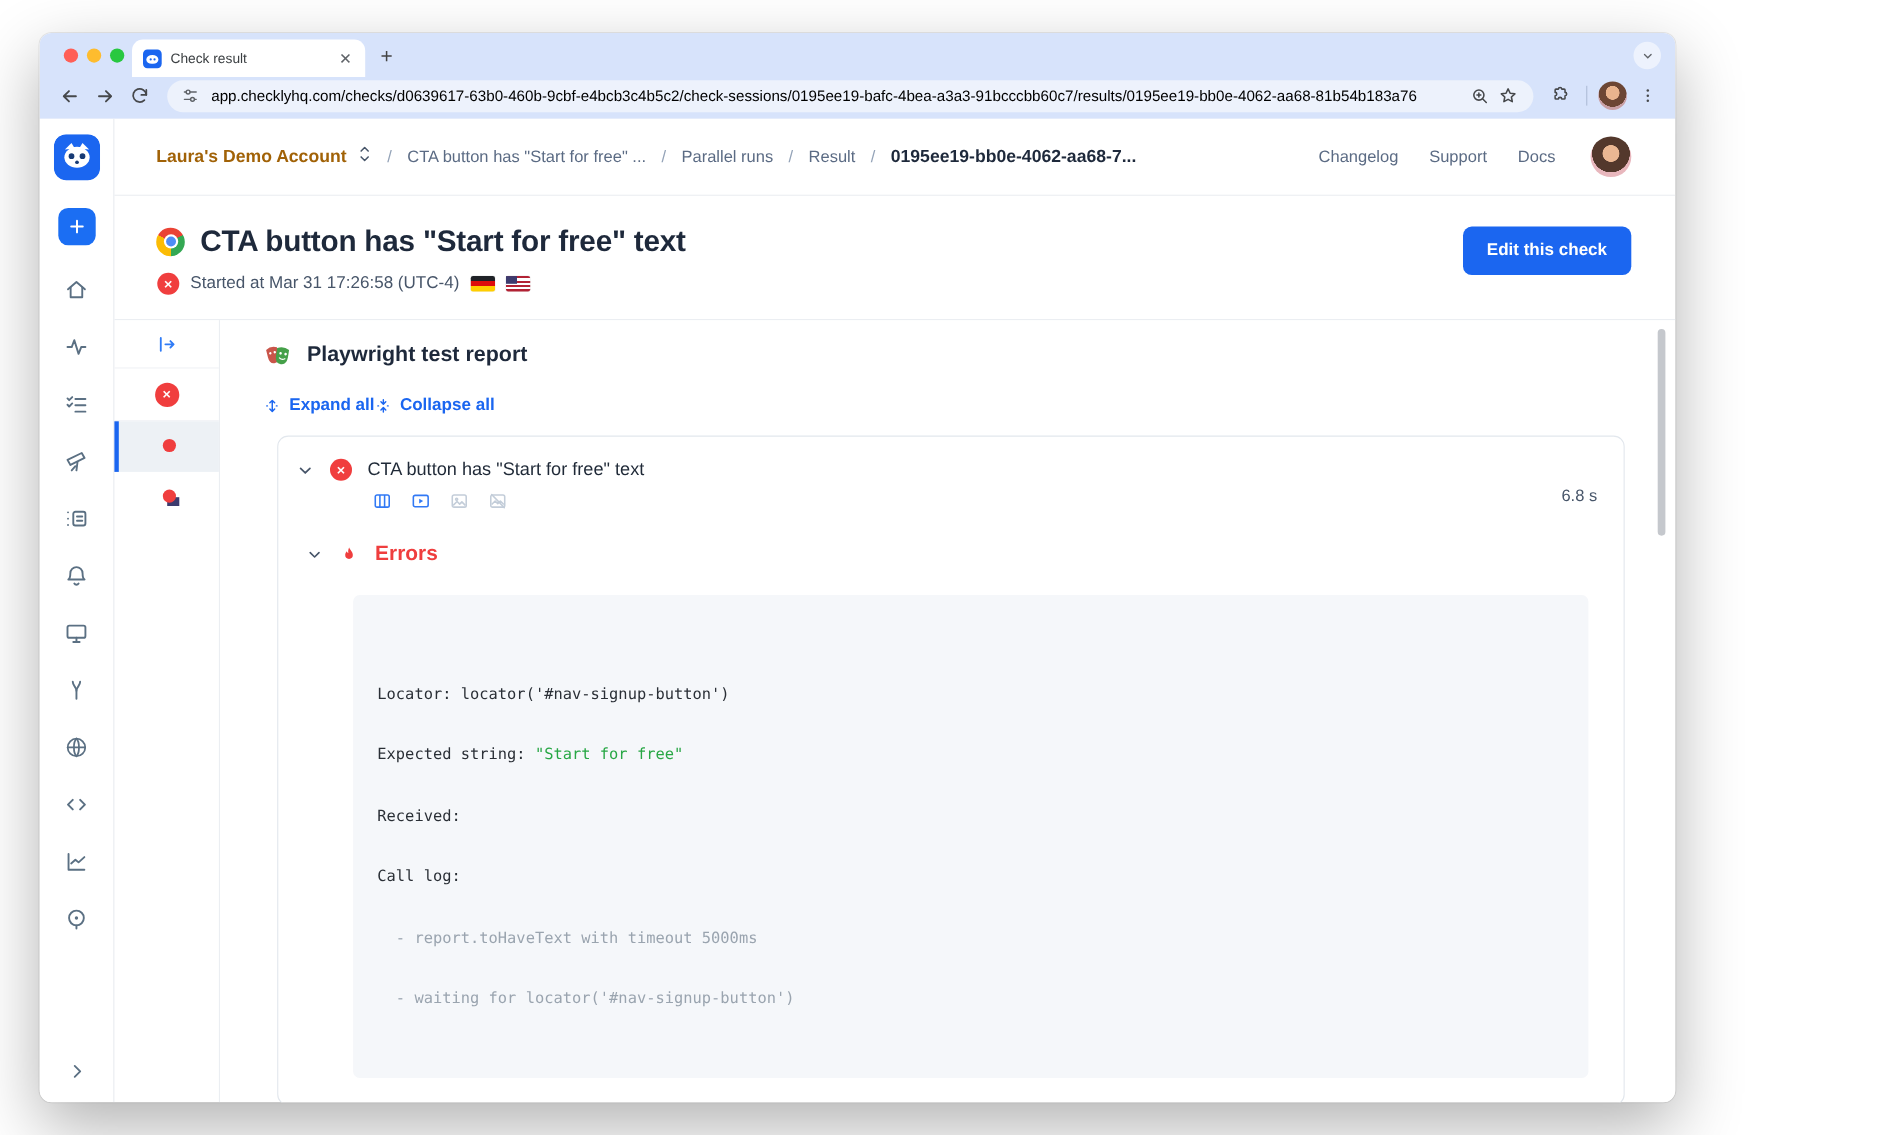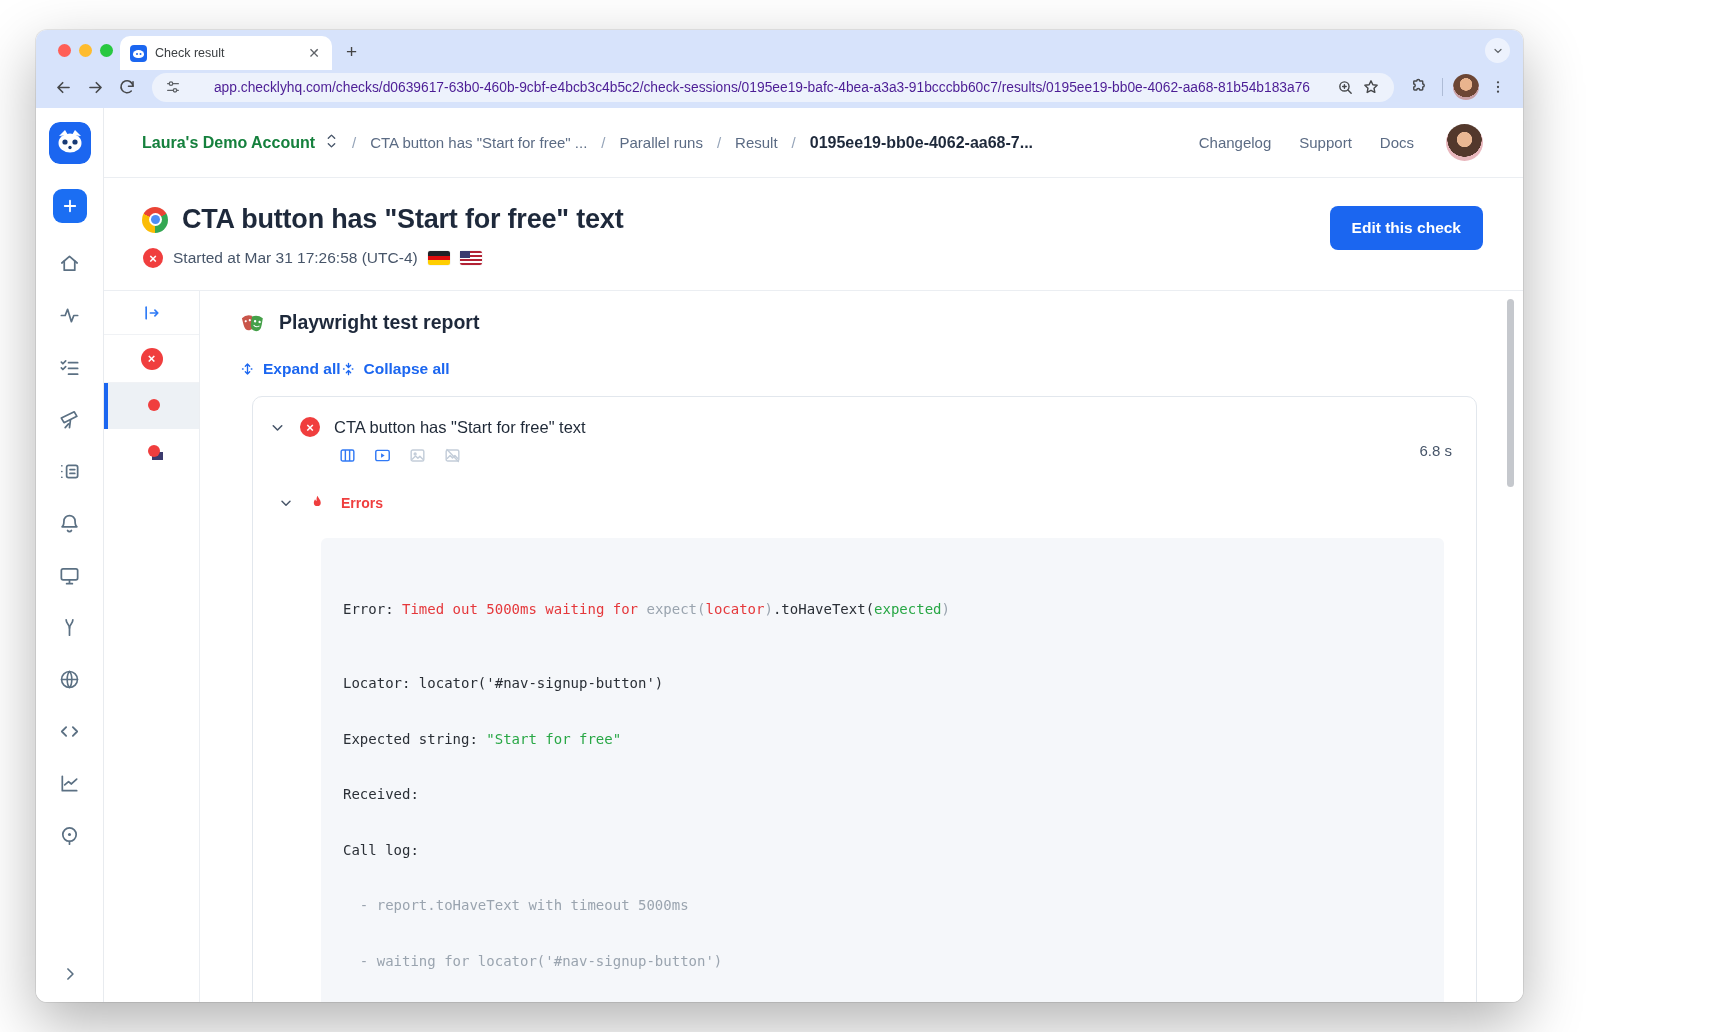--- a/index.html
+++ b/index.html
@@ -25,42 +25,42 @@
   .tab-close { color:#5f6368; font-size:14px; line-height:1; padding:2px; }
   .newtab { color:#444; font-size:19px; margin:0 0 7px 14px; }
   .strip-chevron { position:absolute; right:13px; top:8px; width:25px; height:25px; border-radius:50%;
                    background:rgba(255,255,255,.55); color:#5f6368; display:flex; align-items:center; justify-content:center; }
 
   
   .toolbar { height:38px; background:#d7e3fb; display:flex; align-items:center; padding:0 12px 4px 14px; gap:6px; }
   .tbtn { width:26px; height:26px; display:flex; align-items:center; justify-content:center; color:#46484b; flex:none; }
   .omnibox { flex:1; height:29px; background:#edf2fc; border-radius:15px; display:flex; align-items:center;
              padding:0 10px 0 12px; margin:0 6px; overflow:hidden; }
-  .omni-url { flex:1; font-size:13.8px; color:#4c1d95; white-space:nowrap; overflow:hidden; margin-left:10px;text-align:center; }
+  .omni-url { flex:1; font-size:13.8px; color:#000000; white-space:nowrap; overflow:hidden; margin-left:10px; }
   .sep { width:1px; height:18px; background:#aebcd6; margin:0 4px; }
   .avatar-sm { width:26px; height:26px; border-radius:50%; flex:none;
                background: radial-gradient(circle at 50% 40%, #e9b48e 30%, #6c4634 32% 62%, #c9a0a5 63%); }
 
   
   .app { display:flex; height:894px; background:#fff; }
 
   
   .rail { width:68px; border-right:1px solid #e8ebef; display:flex; flex-direction:column; align-items:center; padding-top:14px; flex:none; }
   .logo { width:42px; height:42px; border-radius:11px; flex:none; }
   .plusbtn { width:34px; height:34px; margin-top:25px; border-radius:9px; background:#1b6ef3; color:#fff;
              display:flex; align-items:center; justify-content:center; flex:none; }
   .rail-ic { width:24px; height:24px; color:#5b7083; margin-top:28px; flex:none; display:flex; align-items:center; justify-content:center; }
   .rail-expand { margin-top:auto; margin-bottom:16px; color:#5b7083; }
 
   
   .col { flex:1; display:flex; flex-direction:column; min-width:0; }
 
   
   .crumbbar { height:70px; border-bottom:1px solid #ebeef2; display:flex; align-items:center; padding:0 40px 0 38px; gap:14px; }
-  .crumb-account { font-size:16px; font-weight:700; color:#15803d; }
+  .crumb-account { font-size:16px; font-weight:700; color:#a16207; }
   .crumb-sort { color:#475569; margin-left:-4px; }
   .crumb-sep { color:#94a3b8; font-size:15px; }
   .crumb-link { font-size:15px; color:#5b6b84; white-space:nowrap; }
   .crumb-current { font-size:16px; font-weight:700; color:#1e293b; white-space:nowrap; }
   .crumb-spacer { flex:1; }
   .top-link { font-size:15px; color:#5b6b84; margin-left:14px; }
   .avatar-lg { width:37px; height:37px; border-radius:50%; margin-left:18px; flex:none;
                background: radial-gradient(circle at 50% 42%, #eab793 26%, #53382c 28% 60%, #e8b7bd 61%); }
 
   
@@ -110,21 +110,21 @@
   .trow { display:flex; align-items:center; }
   .trow-left { flex:1; min-width:0; }
   .t1 { display:flex; align-items:center; gap:14px; }
   .chev { color:#475569; flex:none; display:flex; }
   .test-name { font-size:16.5px; color:#1f2937; }
   .mini-icons { display:flex; gap:16px; margin:9px 0 0 69px; align-items:center; }
   .mi { display:flex; } .mi.blue { color:#3179f5; } .mi.gray { color:#c3cdd9; }
   .duration { font-size:15px; color:#475569; flex:none; margin-top:18px; }
 
   .errors-row { display:flex; align-items:center; gap:15px; margin:28px 0 0 9px; }
-  .errors-label { font-size:14px; font-weight:700; color:#ef3e3e; }
+  .errors-label { font-size:19px; font-weight:700; color:#ef3e3e; }
   .flame { color:#ef3e3e; display:flex; }
 
   .codeblock { margin:26px 8px 0 52px; background:#f5f7fa; border-radius:6px; padding:25px 22px;
                font-family:"DejaVu Sans Mono", monospace; font-size:14px; line-height:18.5px; white-space:pre; overflow:hidden; }
   .cl { min-height:18.5px; }
   .cl.gap { margin-top:18.5px; }
   .cd { color:#2a2f36; } .cr { color:#e5383b; } .cm { color:#9aa4af; } .cg { color:#28a745; }
 
   
   .scrollbar { position:absolute; right:9px; top:8px; width:7px; height:188px; border-radius:4px; background:#c5c8cd; }
@@ -461,21 +461,20 @@
                 <span class="flame">
                   <svg width="17" height="19" viewBox="0 0 24 24" fill="currentColor">
                       <path d="M12 2.5c.8 3.2 4.6 5.4 4.6 9.7a4.9 4.9 0 0 1-9.8 0c0-1.9.9-3.4 1.9-4.9.5 1.4 1.3 2.1 2.2 2.3-.6-2.3-.2-4.9 1.1-7.1z"></path>
                       <path d="M12 21.5a3.4 3.4 0 0 1-3.4-3.4c0-1.6 1.5-2.9 3.4-4.6 1.9 1.7 3.4 3 3.4 4.6A3.4 3.4 0 0 1 12 21.5z" fill="#fff" opacity="0"></path>
                     </svg>
                 </span>
                 <span class="errors-label">Errors</span>
               </div>
 
               <div class="codeblock">
-                <div class="cl"><span class="cd">Error: </span><span class="cr">Timed out 5000ms waiting for </span><span class="cm">expect(</span><span class="cr">locator</span><span class="cm">)</span><span class="cd">.toHaveText(</span><span class="cg">expected</span><span class="cm">)</span></div>
                 <div class="cl gap"><span class="cd">Locator: locator('#nav-signup-button')</span></div>
                 <div class="cl"><span class="cd">Expected string: </span><span class="cg">"Start for free"</span></div>
                 <div class="cl"><span class="cd">Received:</span></div>
                 <div class="cl"><span class="cd">Call log:</span></div>
                 <div class="cl"><span class="cm">  - report.toHaveText with timeout 5000ms</span></div>
                 <div class="cl"><span class="cm">  - waiting for locator('#nav-signup-button')</span></div>
               </div>
 
             </div>
           </div>

